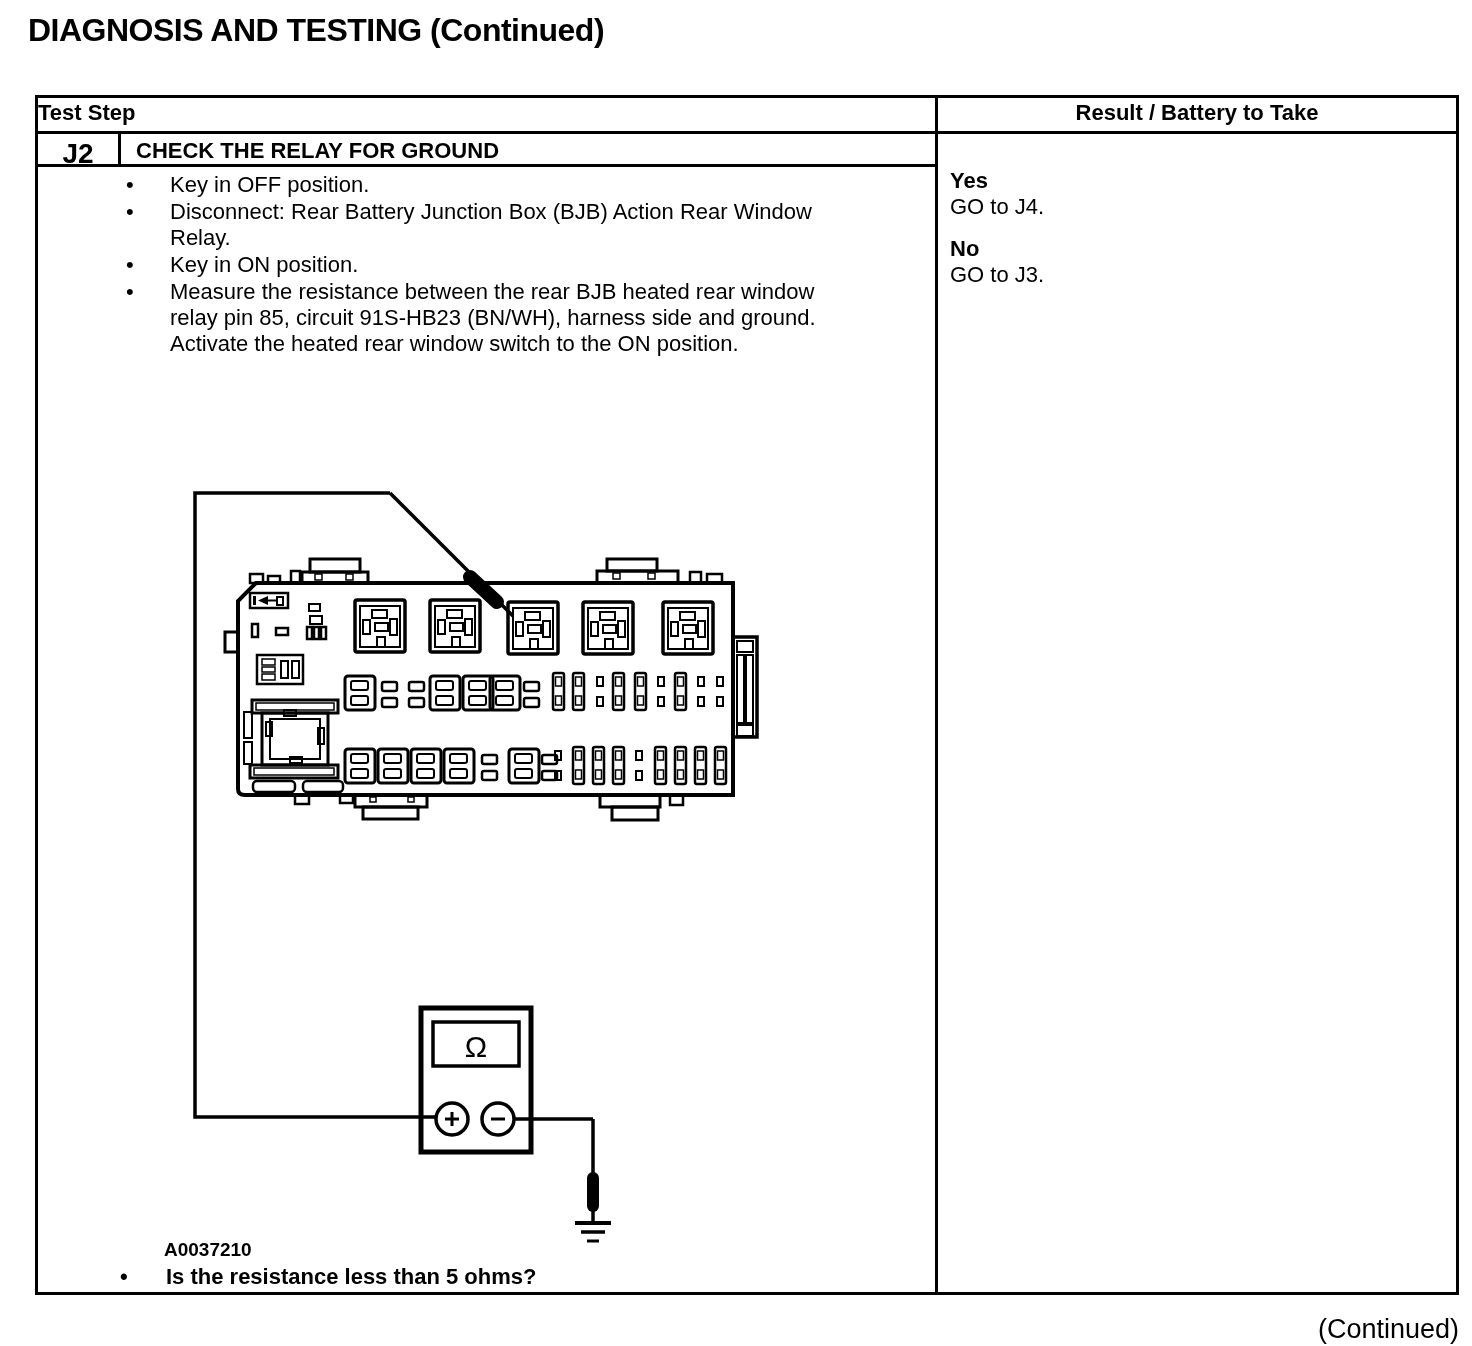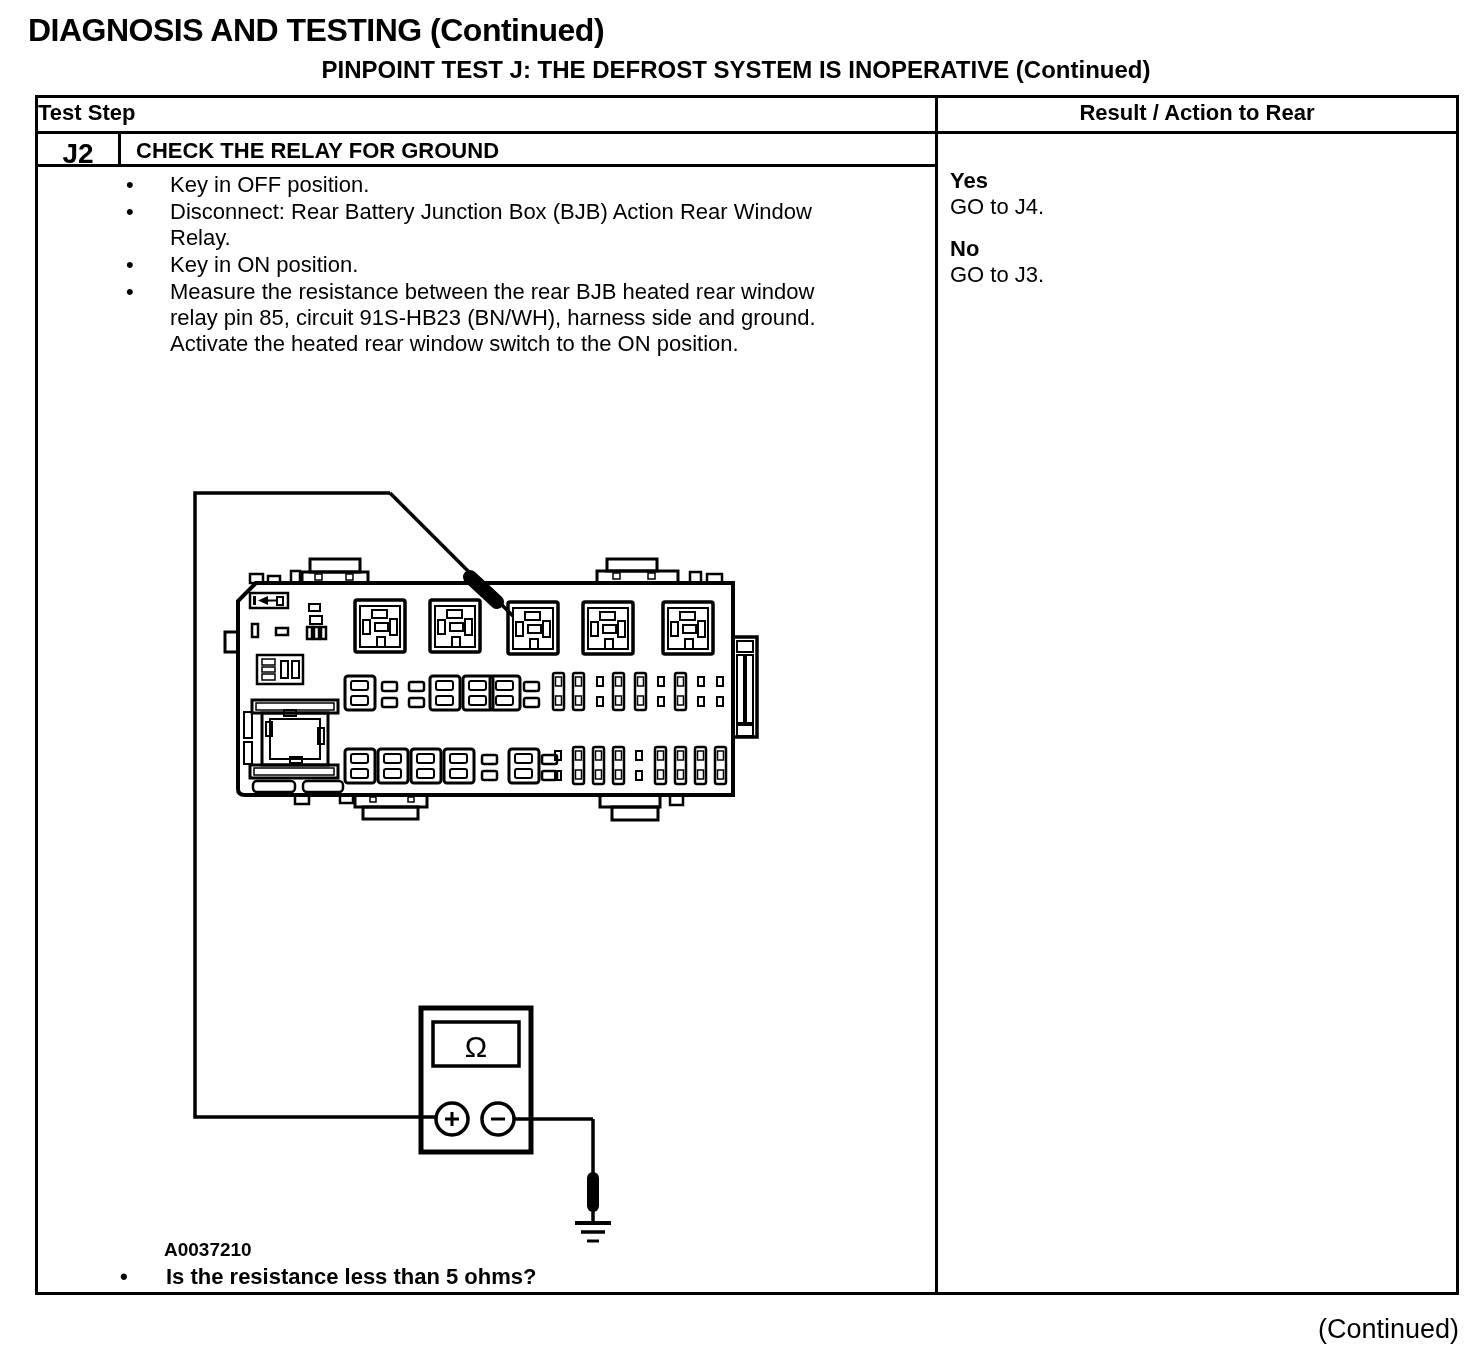--- a/index.html
+++ b/index.html
@@ -34,27 +34,26 @@
   .continued{left:935px;top:1302px;width:524px;text-align:right;font-size:27px;margin-top:12px;}
   svg .ink{stroke:#000;fill:none;}
   svg text{font-family:"Liberation Sans","DejaVu Sans",sans-serif;}
 </style>
 </head>
 <body>
 
 <div id="page">
 
   <div class="abs page-title">DIAGNOSIS AND TESTING (Continued)</div>
-  <div class="abs subtitle">PINPOINT TEST J: THE DEFROST SYSTEM IS INOPERATIVE (Continued)</div>
 
   <div class="abs table-frame"></div>
   <div class="abs col-divider"></div>
   <div class="abs header-line"></div>
   <div class="abs th-test">Test Step</div>
-  <div class="abs th-result">Result / Action to Rear</div>
+  <div class="abs th-result">Result / Battery to Take</div>
 
   <div class="abs j2-line"></div>
   <div class="abs j2-divider"></div>
   <div class="abs j2-id">J2</div>
   <div class="abs j2-title">CHECK THE RELAY FOR GROUND</div>
 
   <div class="abs bullets">
     <div class="bullet-item">
       <span class="bullet-dot">•</span>
       <span class="bullet-text">Key in OFF position.</span>

